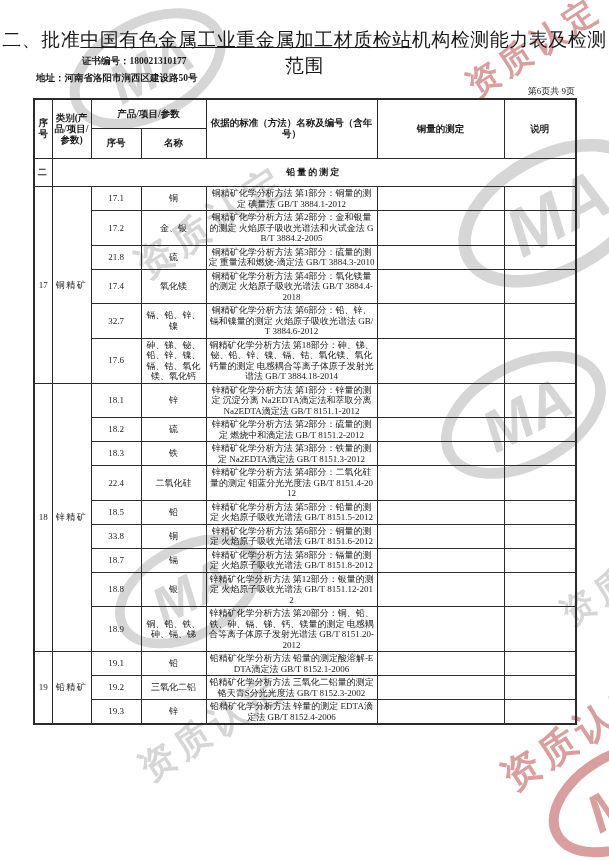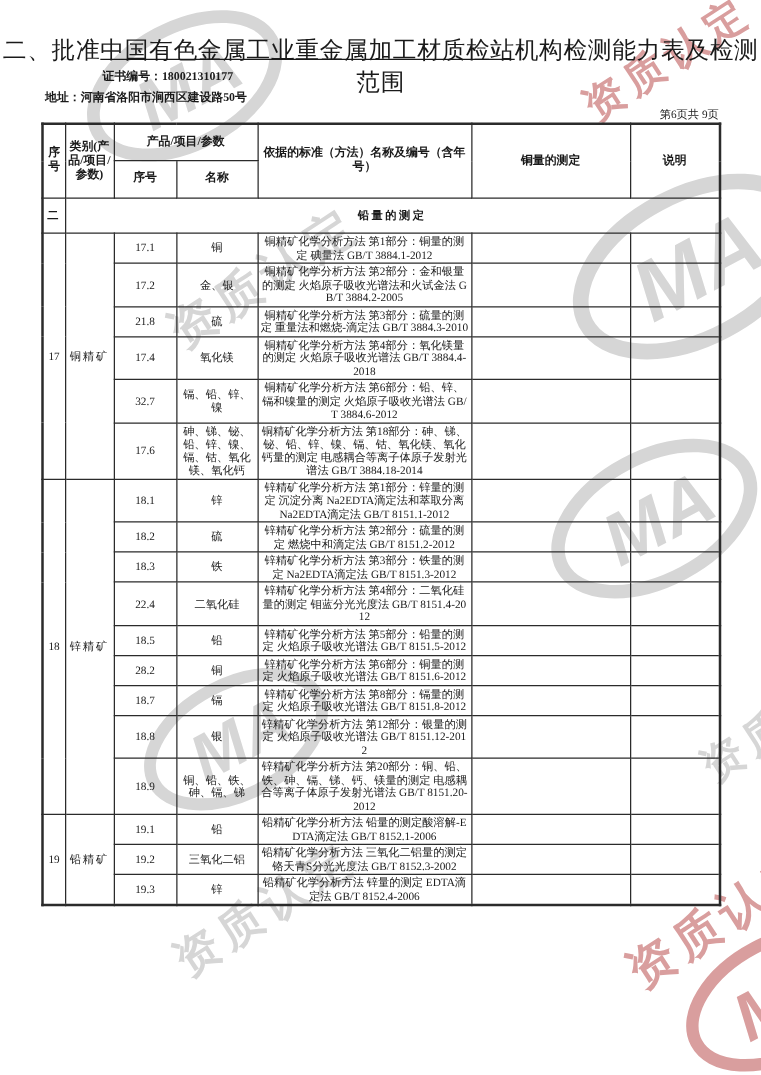--- a/index.html
+++ b/index.html
@@ -189,21 +189,21 @@
             <td></td>
           </tr>
           <tr>
             <td>18.5</td>
             <td>铅</td>
             <td class="std-cell">锌精矿化学分析方法 第5部分：铅量的测定 火焰原子吸收光谱法 GB/T 8151.5-2012</td>
             <td></td>
             <td></td>
           </tr>
           <tr>
-            <td>28.2</td>
+            <td>33.8</td>
             <td>铜</td>
             <td class="std-cell">锌精矿化学分析方法 第6部分：铜量的测定 火焰原子吸收光谱法 GB/T 8151.6-2012</td>
             <td></td>
             <td></td>
           </tr>
           <tr>
             <td>18.7</td>
             <td>镉</td>
             <td class="std-cell">锌精矿化学分析方法 第8部分：镉量的测定 火焰原子吸收光谱法 GB/T 8151.8-2012</td>
             <td></td>

